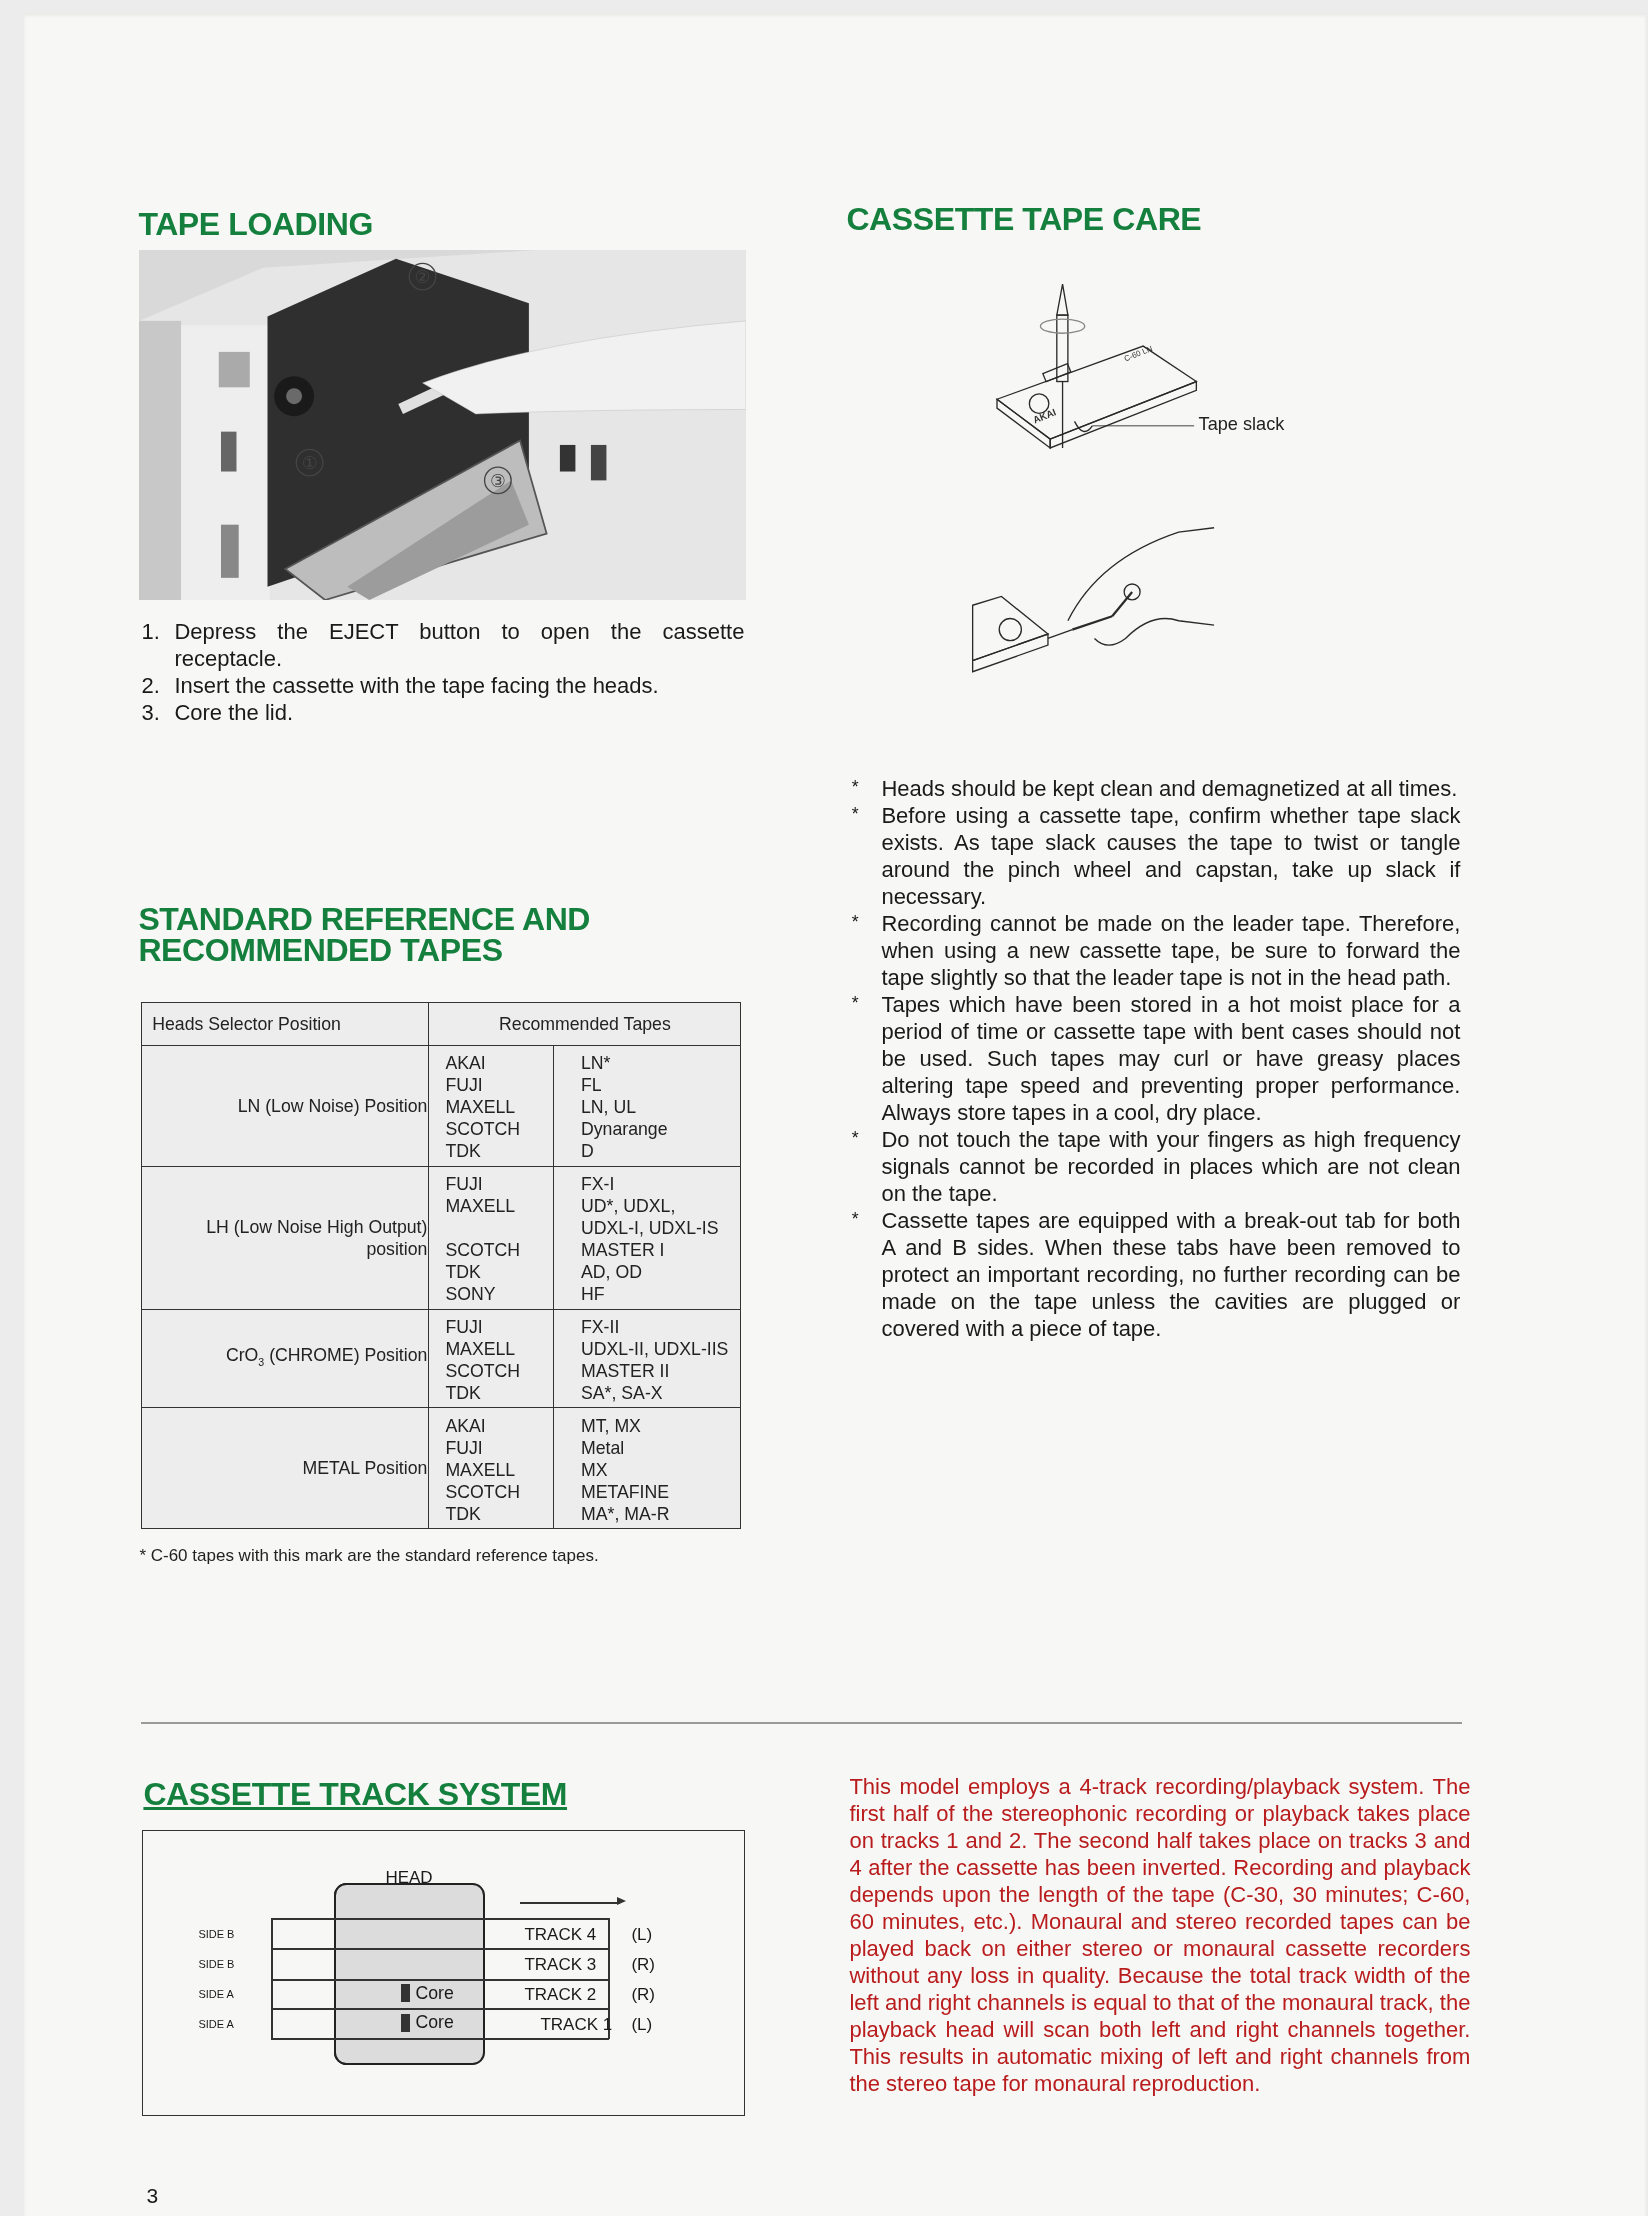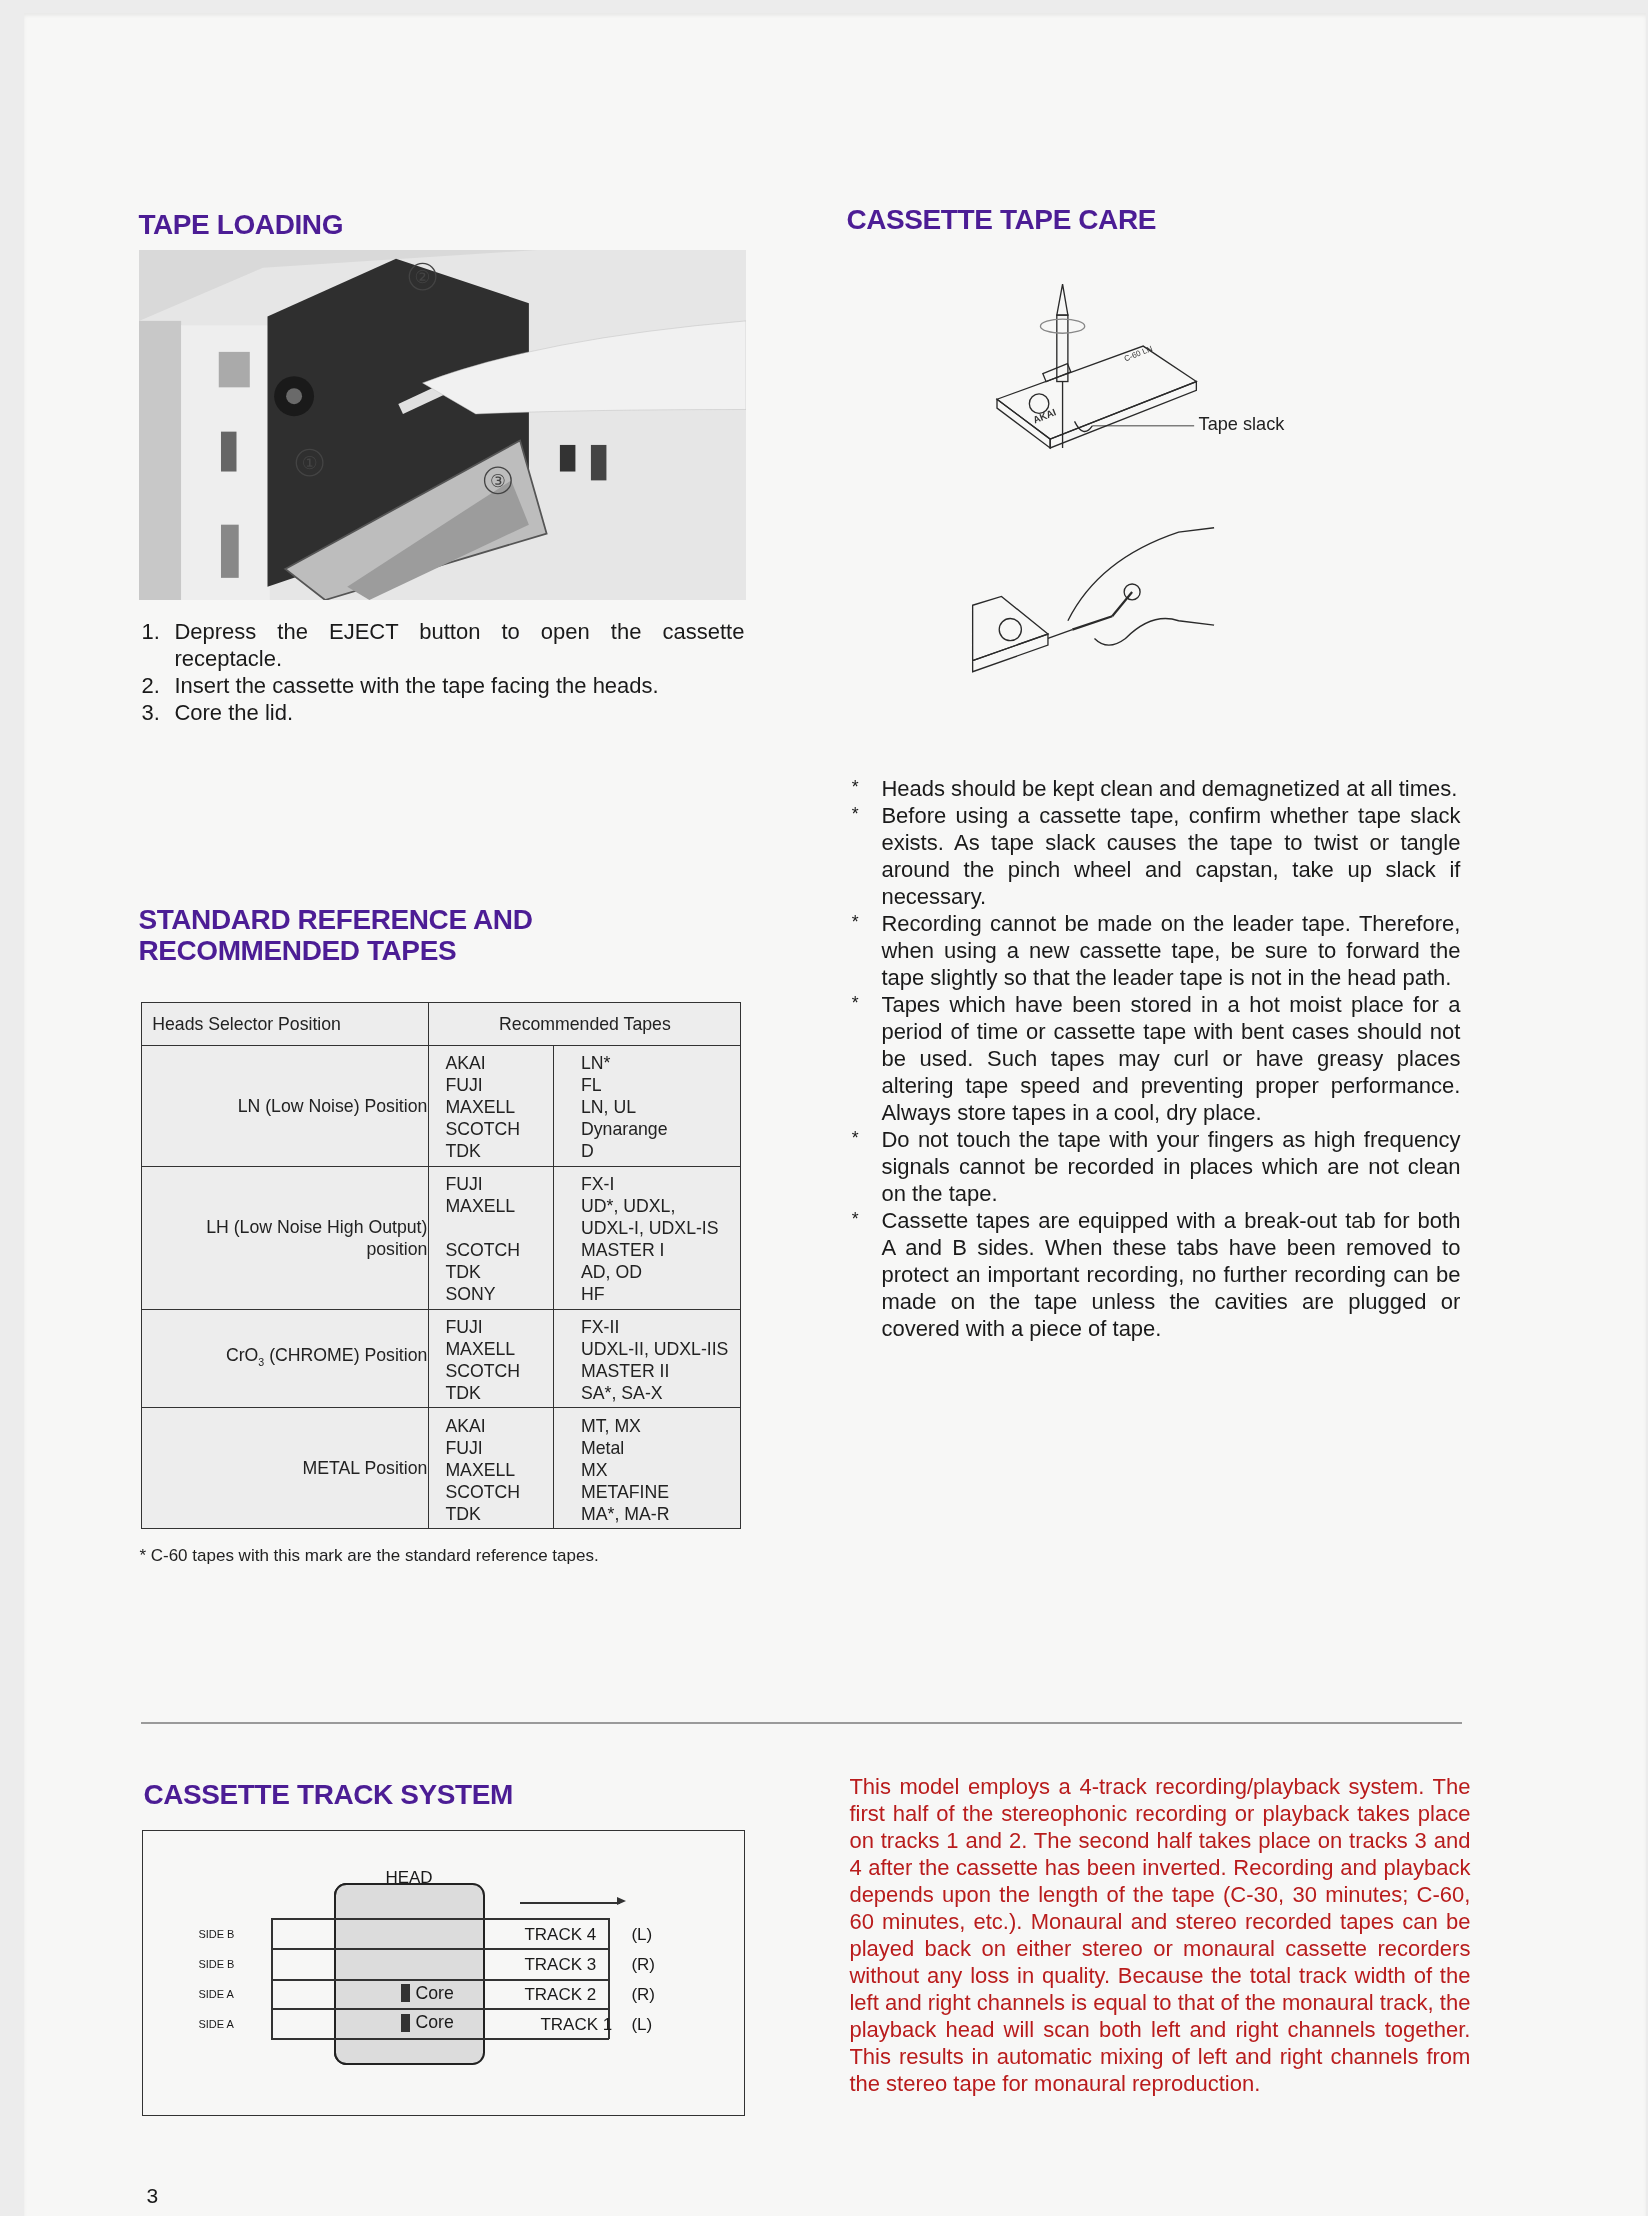--- a/index.html
+++ b/index.html
@@ -7,22 +7,22 @@
     width: 1649px; height: 2330px; position: relative; overflow: hidden;
     background: #ececec;
     font-family: "Liberation Sans", sans-serif; color: #1a1a1a;
   }
   .page {
     position: absolute; left: 24.4px; top: 13.3px; width: 1622px; height: 2317px;
     background: #f7f7f6;
     box-shadow: inset 0 2.7px 3.5px rgba(0,0,0,0.06);
   }
   .heading {
-    position: absolute; color: #4c1d95; font-weight: bold;
-    font-size: 28px; letter-spacing: -0.4px; line-height: 31px;
+    position: absolute; color: #15803d; font-weight: bold;
+    font-size: 32px; letter-spacing: -0.4px; line-height: 31px;
     white-space: nowrap;
   }
   .body-text {
     position: absolute; font-size: 21px; line-height: 27px; color: #b91c1c;
     text-align: justify;
   }
   
   .photo {
     position: absolute; left: 139px; top: 250px; width: 607px; height: 350px;
     background: linear-gradient(180deg, #cfcfcf 0%, #dcdcdc 40%, #e9e9e9 100%);
@@ -249,21 +249,21 @@
     <div class="care-item"><span class="bullet">*</span><span>Heads should be kept clean and demagnetized at all times.</span></div>
     <div class="care-item"><span class="bullet">*</span><span>Before using a cassette tape, confirm whether tape slack exists. As tape slack causes the tape to twist or tangle around the pinch wheel and capstan, take up slack if necessary.</span></div>
     <div class="care-item"><span class="bullet">*</span><span>Recording cannot be made on the leader tape. Therefore, when using a new cassette tape, be sure to forward the tape slightly so that the leader tape is not in the head path.</span></div>
     <div class="care-item"><span class="bullet">*</span><span>Tapes which have been stored in a hot moist place for a period of time or cassette tape with bent cases should not be used. Such tapes may curl or have greasy places altering tape speed and preventing proper performance. Always store tapes in a cool, dry place.</span></div>
     <div class="care-item"><span class="bullet">*</span><span>Do not touch the tape with your fingers as high frequency signals cannot be recorded in places which are not clean on the tape.</span></div>
     <div class="care-item"><span class="bullet">*</span><span>Cassette tapes are equipped with a break-out tab for both A and B sides. When these tabs have been removed to protect an important recording, no further recording can be made on the tape unless the cavities are plugged or covered with a piece of tape.</span></div>
   </div>
 
   <div class="divider" style="left:117px; top:1709px;"></div>
 
-  <div class="heading" style="left:119px; top:1766px;">CASSETTE TRACK SYSTEM</div>
+  <div class="heading" style="left:119px; top:1766px;text-decoration:underline;">CASSETTE TRACK SYSTEM</div>
 
   <div class="track-box" style="left:118px; top:1817px;">
     <div class="head-label" style="left:242px; top:37px;">HEAD</div>
     <div class="head-body" style="left:191px; top:52px; width:60px; height:182px;"></div>
     <div class="head-body" style="left:191px; top:52px; width:151px; height:182px;"></div>
 
     <div class="hline" style="left:377px; top:71px; width:100px; height:1.3px;"></div>
     <div style="position:absolute; left:474px; top:66px; width:0; height:0; border-left:9.8px solid #333; border-top:4.9px solid transparent; border-bottom:4.9px solid transparent;"></div>
 
     <div class="hline" style="left:128px; top:87px; width:338px;"></div>

